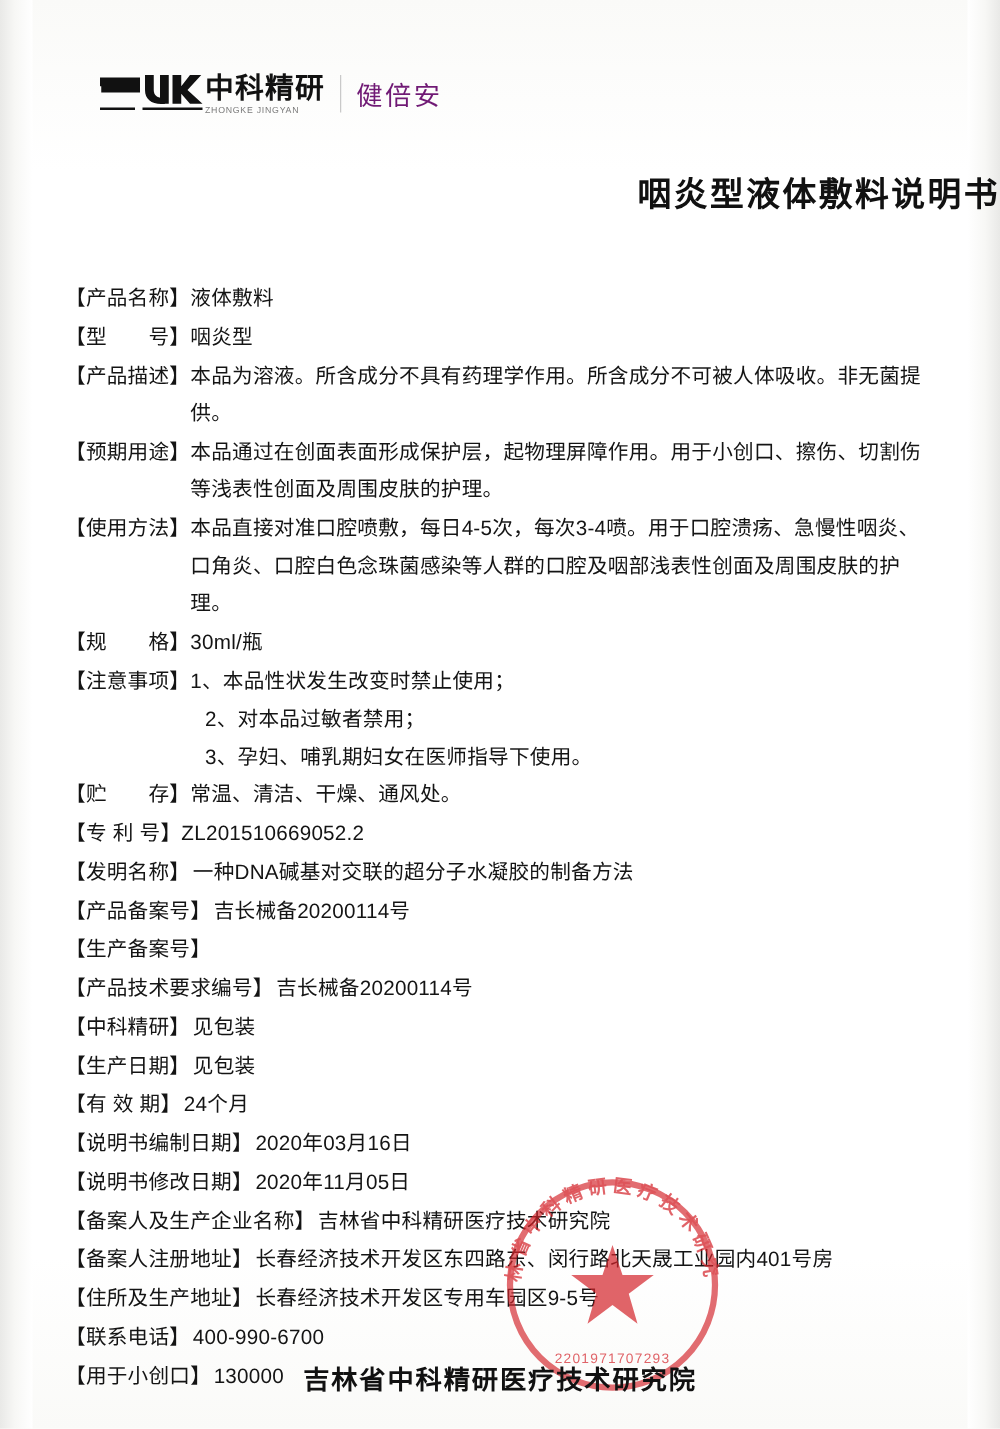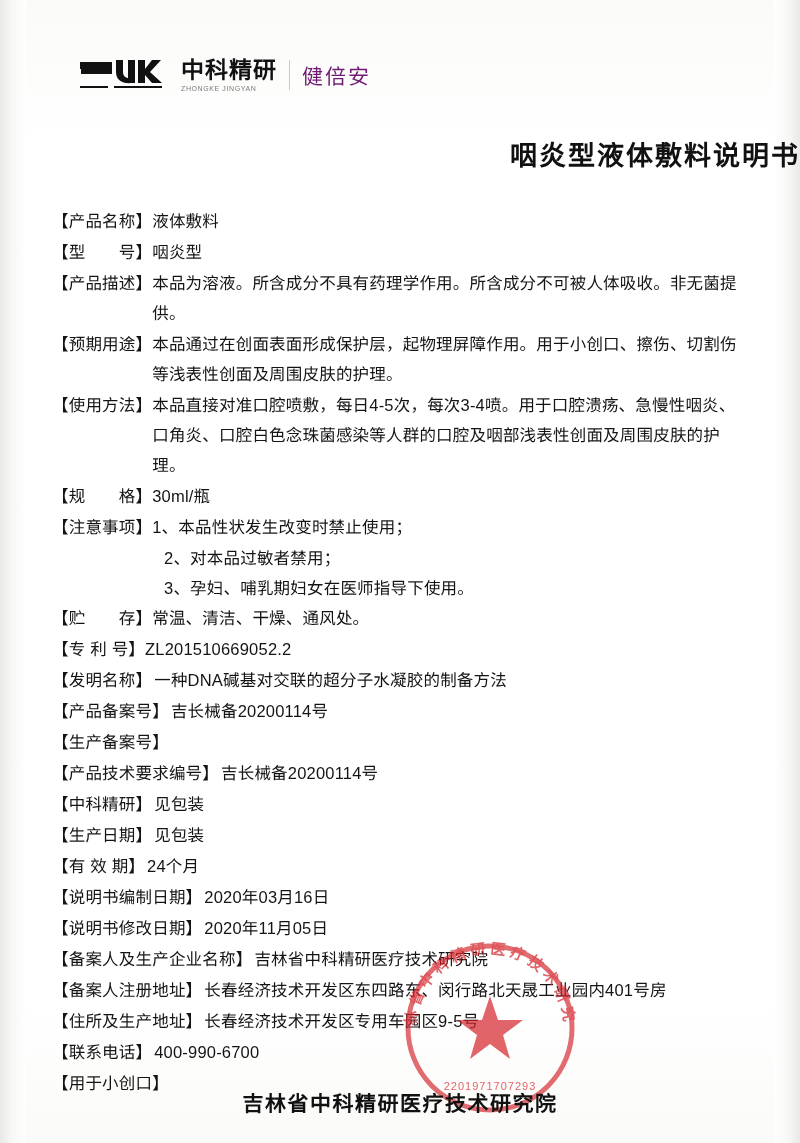--- a/index.html
+++ b/index.html
@@ -51,21 +51,21 @@
     height: 58px;
   }
   .logo-mark {
     position: relative;
     width: 86px;
     height: 46px;
     flex: none;
   }
   .logo-mark svg { display: block; }
   .logo-cn {
-    margin-left: 17px;
+    margin-left: 0;
     display: flex;
     flex-direction: column;
     justify-content: center;
     height: 46px;
   }
   .logo-cn-main {
     font-size: 23px;
     font-weight: bold;
     letter-spacing: 1px;
     color: #111;
@@ -101,21 +101,21 @@
     font-size: 27px;
     font-weight: bold;
     letter-spacing: 2px;
     color: #111;
   }
 
   
   .content {
     position: absolute;
     left: 52px;
-    top: 206px;
+    top: 224px;
     width: 700px;
     font-size: 16.5px;
     line-height: 30px;
     color: #141414;
   }
   .row {
     display: flex;
     align-items: flex-start;
     margin-bottom: 1px;
   }
@@ -299,20 +299,21 @@
       <span class="value value-smallgap">长春经济技术开发区专用车园区9-5号</span>
     </div>
 
     <div class="row">
       <span class="label">【联系电话】</span>
       <span class="value value-smallgap">400-990-6700</span>
     </div>
 
     <div class="row">
       <span class="label">【用于小创口】</span>
+      <span class="value value-smallgap">130000</span>
     </div>
 
   </div>
 
   <div class="stamp">
     <svg width="196" height="196" viewBox="0 0 196 196" xmlns="http://www.w3.org/2000/svg">
       <defs>
         <path id="sealArc" d="M 98,98 m -74,0 a 74,74 0 1,1 148,0" fill="none"></path>
         <path id="sealArcText" d="M 24,98 a 74,74 0 1 1 148,0" fill="none"></path>
       </defs>

